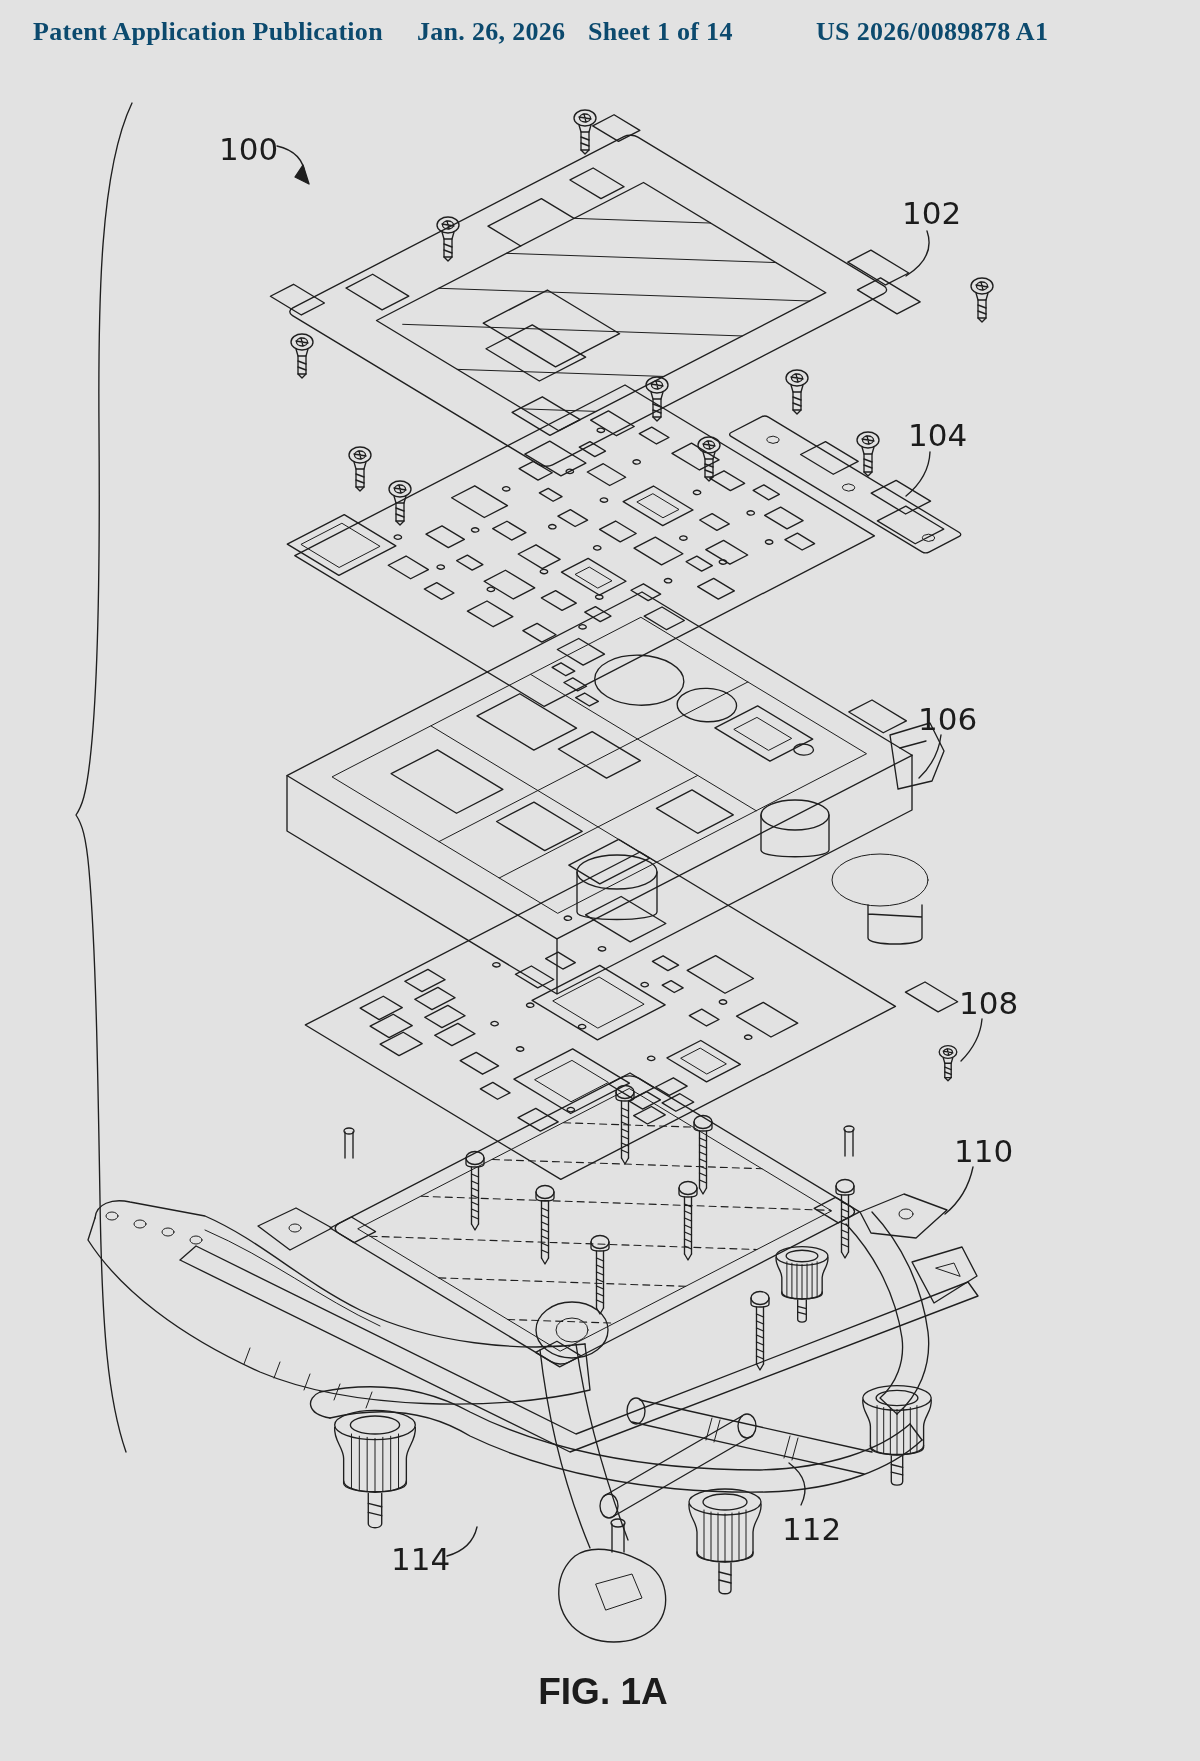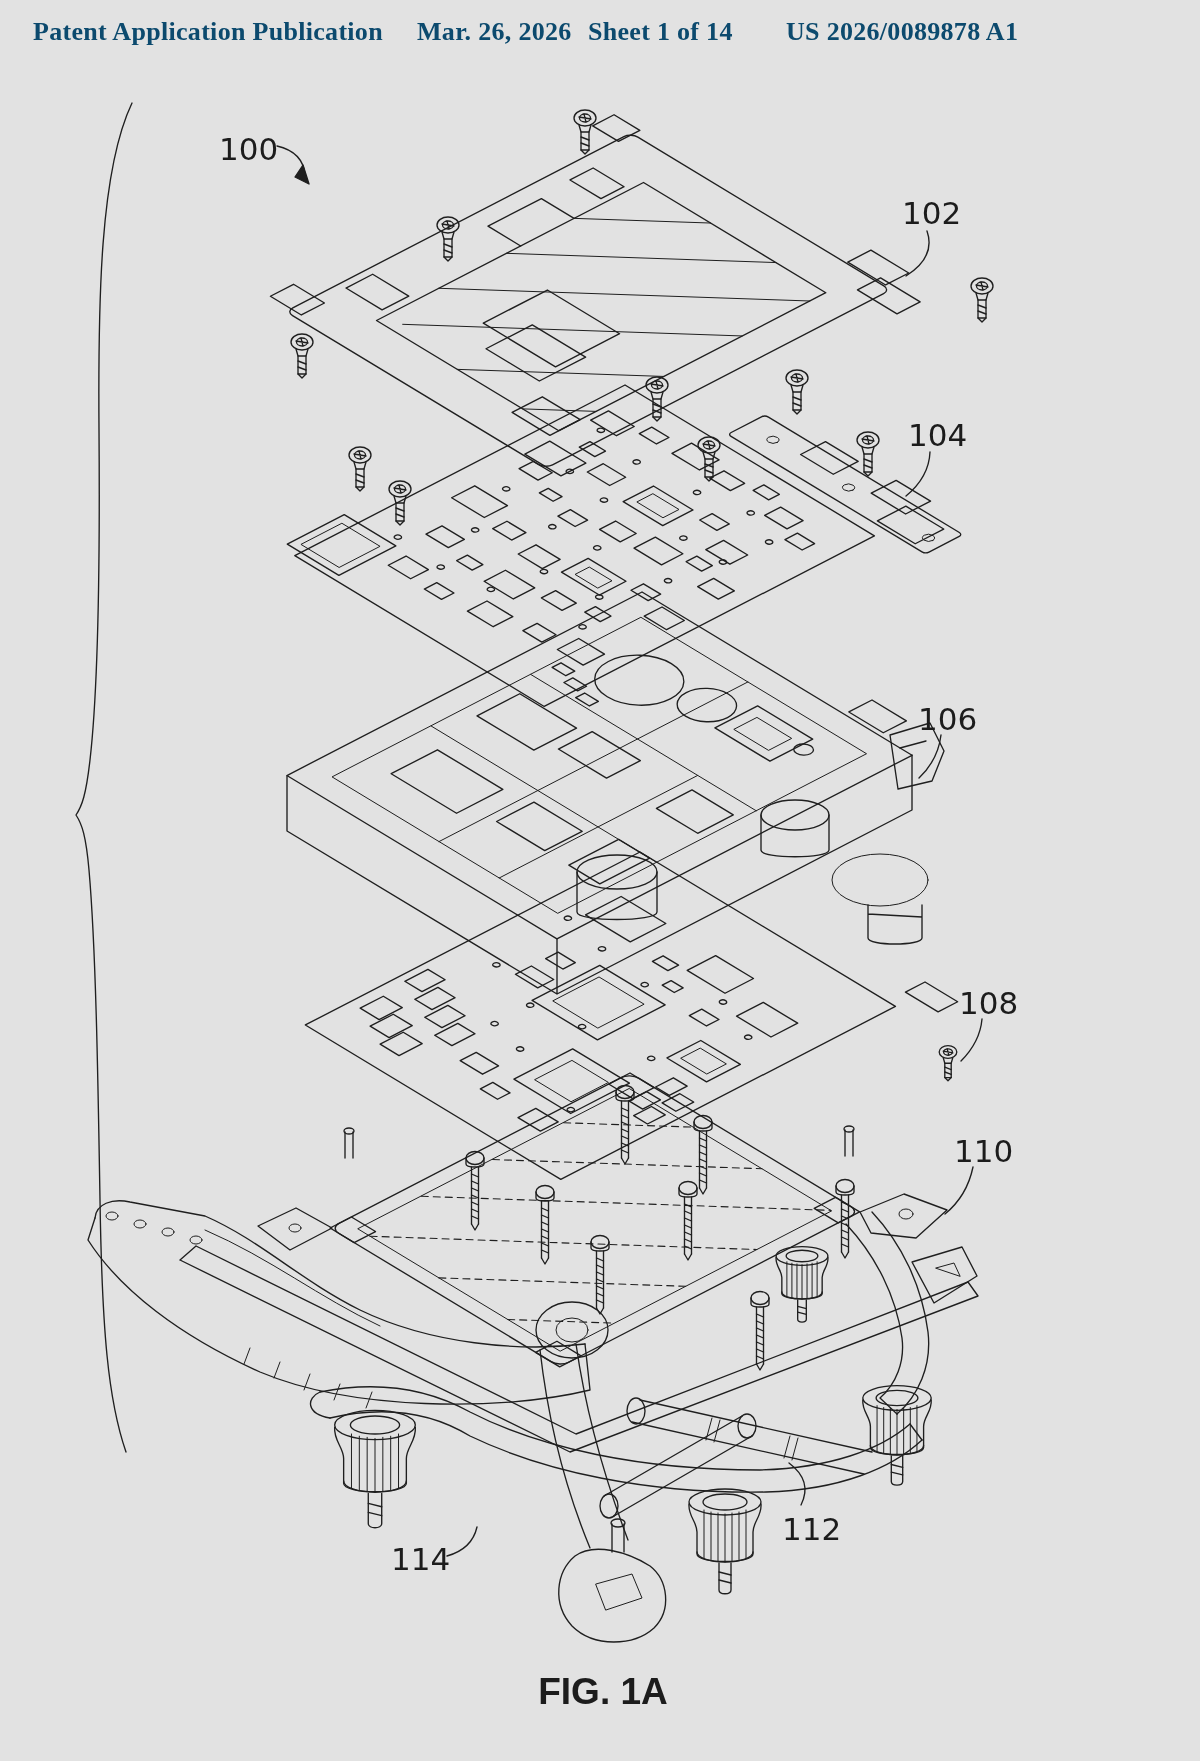--- a/index.html
+++ b/index.html
@@ -19,23 +19,23 @@
   #fig .thin{stroke-width:1.0;}
   #fig .arrow{fill:#1f1f1f;stroke:#1f1f1f;}
   #fig text{font-family:"DejaVu Sans",sans-serif;font-size:31px;fill:#1c1c1c;stroke:none;}
   #fig text.caption{font-family:"Liberation Sans",sans-serif;font-weight:bold;font-size:37px;}
 </style>
 </head>
 <body>
 
 <div>
   <span class="hdr" style="left:33px">Patent Application Publication</span>
-  <span class="hdr" style="left:417px">Mar. 26, 2026</span>
+  <span class="hdr" style="left:417px">Jan. 26, 2026</span>
   <span class="hdr" style="left:588px">Sheet 1 of 14</span>
-  <span class="hdr" style="left:786px">US 2026/0089878 A1</span>
+  <span class="hdr" style="left:816px">US 2026/0089878 A1</span>
 </div>
 
 <svg id="fig" width="1200" height="1761" viewBox="0 0 1200 1761">
 
   <defs>
     <g id="scrw">
       <ellipse cx="0" cy="0" rx="11" ry="8"></ellipse>
       <ellipse cx="0" cy="0" rx="5.5" ry="4"></ellipse>
       <path d="M-6,-1 L6,1 M-1,-4 L1,4"></path>
       <path d="M-6,7 L-4,14 L4,14 L6,7"></path>

